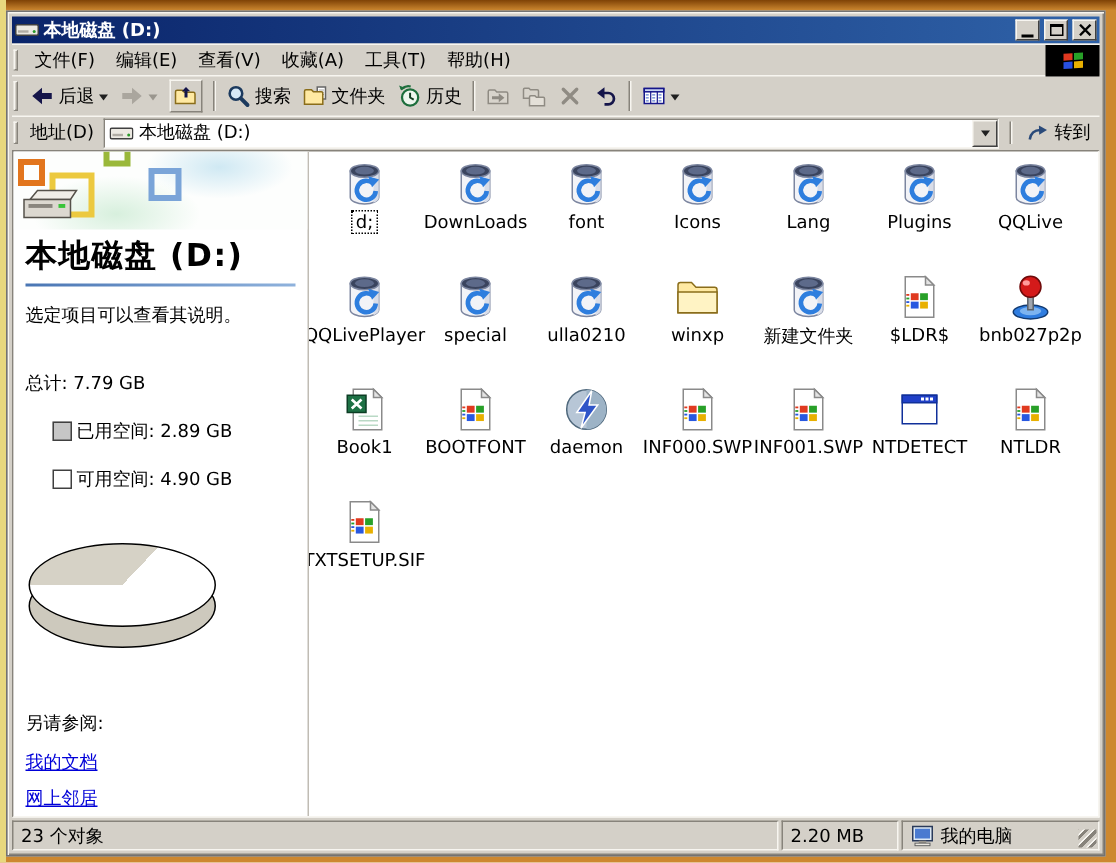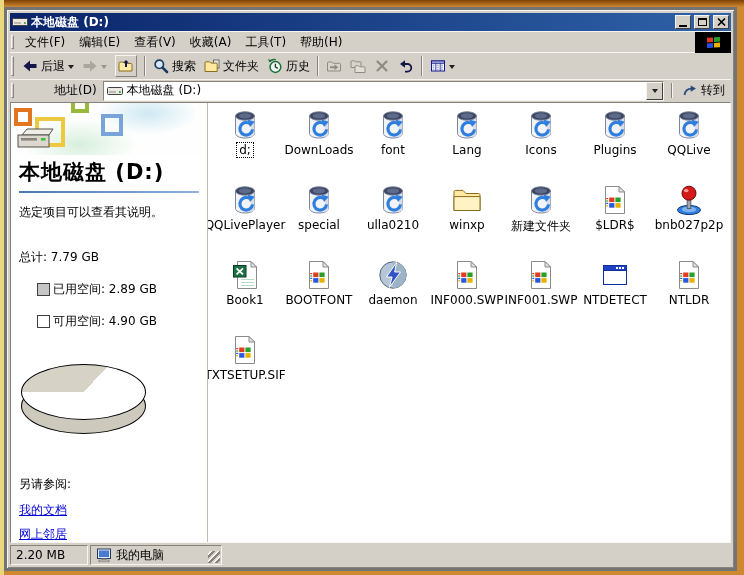--- a/index.html
+++ b/index.html
@@ -11,21 +11,21 @@
   body{
     font-family:"DejaVu Sans","Liberation Sans",sans-serif;
     font-size:12px; color:#000;
     background:linear-gradient(#7f4206,#cd8830 7px,#cd8830);
     position:relative;
   }
   .left-strip{position:absolute;left:0;top:0;width:4px;height:100%;background:#e8d87e;}
   .window{
     position:absolute;left:4px;top:7px;width:733px;height:564px;
     background:var(--chrome);
-    border:3px solid #737373;
+    border:1px solid #737373;
     box-shadow:inset 1px 1px 0 #f7f5f0, inset -1px -1px 0 #87837b;
     padding:3px; display:flex; flex-direction:column;
   }
   
   .titlebar{height:18px;flex:0 0 18px;display:flex;align-items:center;gap:3px;
     padding:0 2px;background:linear-gradient(to right,var(--tb1),var(--tb2));}
   .titlebar .ttext{color:#fff;font-weight:bold;flex:1;white-space:nowrap;overflow:hidden;}
   .winbtn{width:16px;height:14px;background:var(--chrome);
     border:1px solid;border-color:#f7f5f0 #404040 #404040 #f7f5f0;
     display:flex;align-items:center;justify-content:center;flex:0 0 16px;}
@@ -47,21 +47,21 @@
   .dd.gray{border-top-color:#9a968e;}
   .grip{width:3px;align-self:stretch;margin:3px 4px 3px 1px;
     border:1px solid;border-color:#f7f5f0 #87837b #87837b #f7f5f0;}
   .sep{width:2px;align-self:stretch;margin:3px 3px;
     border-left:1px solid #87837b;border-right:1px solid #f7f5f0;}
   .upbox{width:22px;height:22px;border:1px solid;border-color:#f7f5f0 #87837b #87837b #f7f5f0;
     display:flex;align-items:center;justify-content:center;}
   
   .addressbar{height:23px;flex:0 0 23px;display:flex;align-items:center;gap:4px;
     border-top:1px solid #f7f5f0;padding-bottom:1px;}
-  .addr-label{padding-right:2px;margin-left:32px;}
+  .addr-label{padding-right:2px;}
   .addr-field{flex:1;height:20px;background:#fff;display:flex;align-items:center;gap:4px;
     padding-left:3px;border:1px solid;border-color:#87837b #f7f5f0 #f7f5f0 #87837b;}
   .addr-drop{margin-left:auto;width:17px;height:18px;background:var(--chrome);
     border:1px solid;border-color:#f7f5f0 #404040 #404040 #f7f5f0;
     display:flex;align-items:center;justify-content:center;}
   .go{display:flex;gap:3px;padding:0 6px 0 2px;}
   
   .content{flex:1;display:flex;background:#fff;overflow:hidden;
     border:1px solid;border-color:#87837b #f7f5f0 #f7f5f0 #87837b;}
   .sidepanel{width:197px;flex:0 0 197px;background:#fff;border-right:1px solid #c0bcb4;
@@ -339,32 +339,32 @@
         </div>
         <div class="file-item">
           <div class="file-icon"><svg width="32" height="32" viewBox="0 0 32 32">
               <path d="M6.5 7 v17.5 c0 2.5 4.3 4.5 9.5 4.5 s9.5-2 9.5-4.5 V7 z" fill="#f2f3f7" stroke="#7c86a0"></path>
               <path d="M22 8.5 v19.6 c2.1-.8 3.5-1.9 3.5-3.1 V8 z" fill="#d9dde8"></path>
               <ellipse cx="16" cy="7" rx="9.5" ry="4.2" fill="#3a445e" stroke="#7c86a0"></ellipse>
               <ellipse cx="16" cy="6.8" rx="6.3" ry="2.6" fill="#5d6a8a"></ellipse>
               <path d="M21.8 15.5 a6.3 6.3 0 1 0 1.7 4.8" fill="none" stroke="#2e7ede" stroke-width="3.1"></path>
               <path d="M18.5 10.5 l7.3 2.2 -4.8 5.2 z" fill="#2e7ede"></path>
             </svg></div>
+          <span class="file-label">Icons</span>
+        </div>
+        <div class="file-item">
+          <div class="file-icon"><svg width="32" height="32" viewBox="0 0 32 32">
+              <path d="M6.5 7 v17.5 c0 2.5 4.3 4.5 9.5 4.5 s9.5-2 9.5-4.5 V7 z" fill="#f2f3f7" stroke="#7c86a0"></path>
+              <path d="M22 8.5 v19.6 c2.1-.8 3.5-1.9 3.5-3.1 V8 z" fill="#d9dde8"></path>
+              <ellipse cx="16" cy="7" rx="9.5" ry="4.2" fill="#3a445e" stroke="#7c86a0"></ellipse>
+              <ellipse cx="16" cy="6.8" rx="6.3" ry="2.6" fill="#5d6a8a"></ellipse>
+              <path d="M21.8 15.5 a6.3 6.3 0 1 0 1.7 4.8" fill="none" stroke="#2e7ede" stroke-width="3.1"></path>
+              <path d="M18.5 10.5 l7.3 2.2 -4.8 5.2 z" fill="#2e7ede"></path>
+            </svg></div>
           <span class="file-label">Lang</span>
-        </div>
-        <div class="file-item">
-          <div class="file-icon"><svg width="32" height="32" viewBox="0 0 32 32">
-              <path d="M6.5 7 v17.5 c0 2.5 4.3 4.5 9.5 4.5 s9.5-2 9.5-4.5 V7 z" fill="#f2f3f7" stroke="#7c86a0"></path>
-              <path d="M22 8.5 v19.6 c2.1-.8 3.5-1.9 3.5-3.1 V8 z" fill="#d9dde8"></path>
-              <ellipse cx="16" cy="7" rx="9.5" ry="4.2" fill="#3a445e" stroke="#7c86a0"></ellipse>
-              <ellipse cx="16" cy="6.8" rx="6.3" ry="2.6" fill="#5d6a8a"></ellipse>
-              <path d="M21.8 15.5 a6.3 6.3 0 1 0 1.7 4.8" fill="none" stroke="#2e7ede" stroke-width="3.1"></path>
-              <path d="M18.5 10.5 l7.3 2.2 -4.8 5.2 z" fill="#2e7ede"></path>
-            </svg></div>
-          <span class="file-label">Icons</span>
         </div>
         <div class="file-item">
           <div class="file-icon"><svg width="32" height="32" viewBox="0 0 32 32">
               <path d="M6.5 7 v17.5 c0 2.5 4.3 4.5 9.5 4.5 s9.5-2 9.5-4.5 V7 z" fill="#f2f3f7" stroke="#7c86a0"></path>
               <path d="M22 8.5 v19.6 c2.1-.8 3.5-1.9 3.5-3.1 V8 z" fill="#d9dde8"></path>
               <ellipse cx="16" cy="7" rx="9.5" ry="4.2" fill="#3a445e" stroke="#7c86a0"></ellipse>
               <ellipse cx="16" cy="6.8" rx="6.3" ry="2.6" fill="#5d6a8a"></ellipse>
               <path d="M21.8 15.5 a6.3 6.3 0 1 0 1.7 4.8" fill="none" stroke="#2e7ede" stroke-width="3.1"></path>
               <path d="M18.5 10.5 l7.3 2.2 -4.8 5.2 z" fill="#2e7ede"></path>
             </svg></div>
@@ -559,20 +559,23 @@
               <rect x="7.2" y="16.4" width="2" height="1.2" fill="#28a028"></rect>
               <rect x="7.2" y="18.8" width="2" height="1.2" fill="#2858e0"></rect>
               <rect x="7.2" y="21.2" width="2" height="1.2" fill="#e8b000"></rect>
             </svg></div>
           <span class="file-label">TXTSETUP.SIF</span>
         </div>
       </div>
   </div>
 
   <div class="statusbar">
+    <div class="status-panel p1">
+      <span>23 个对象</span>
+    </div>
     <div class="status-panel p2">
       <span>2.20 MB</span>
     </div>
     <div class="status-panel p3">
       <svg width="16" height="16" viewBox="0 0 16 16">
           <rect x="1.5" y="2" width="13" height="9.5" fill="#dce8f4" stroke="#2a3a5a"></rect>
           <rect x="3" y="3.5" width="10" height="6.5" fill="#4a7ad0"></rect>
           <rect x="5.5" y="11.5" width="5" height="1.6" fill="#98948c"></rect>
           <rect x="3" y="13.1" width="10" height="1.7" fill="#ece9e2" stroke="#5a5a5a" stroke-width=".6"></rect>
         </svg>

